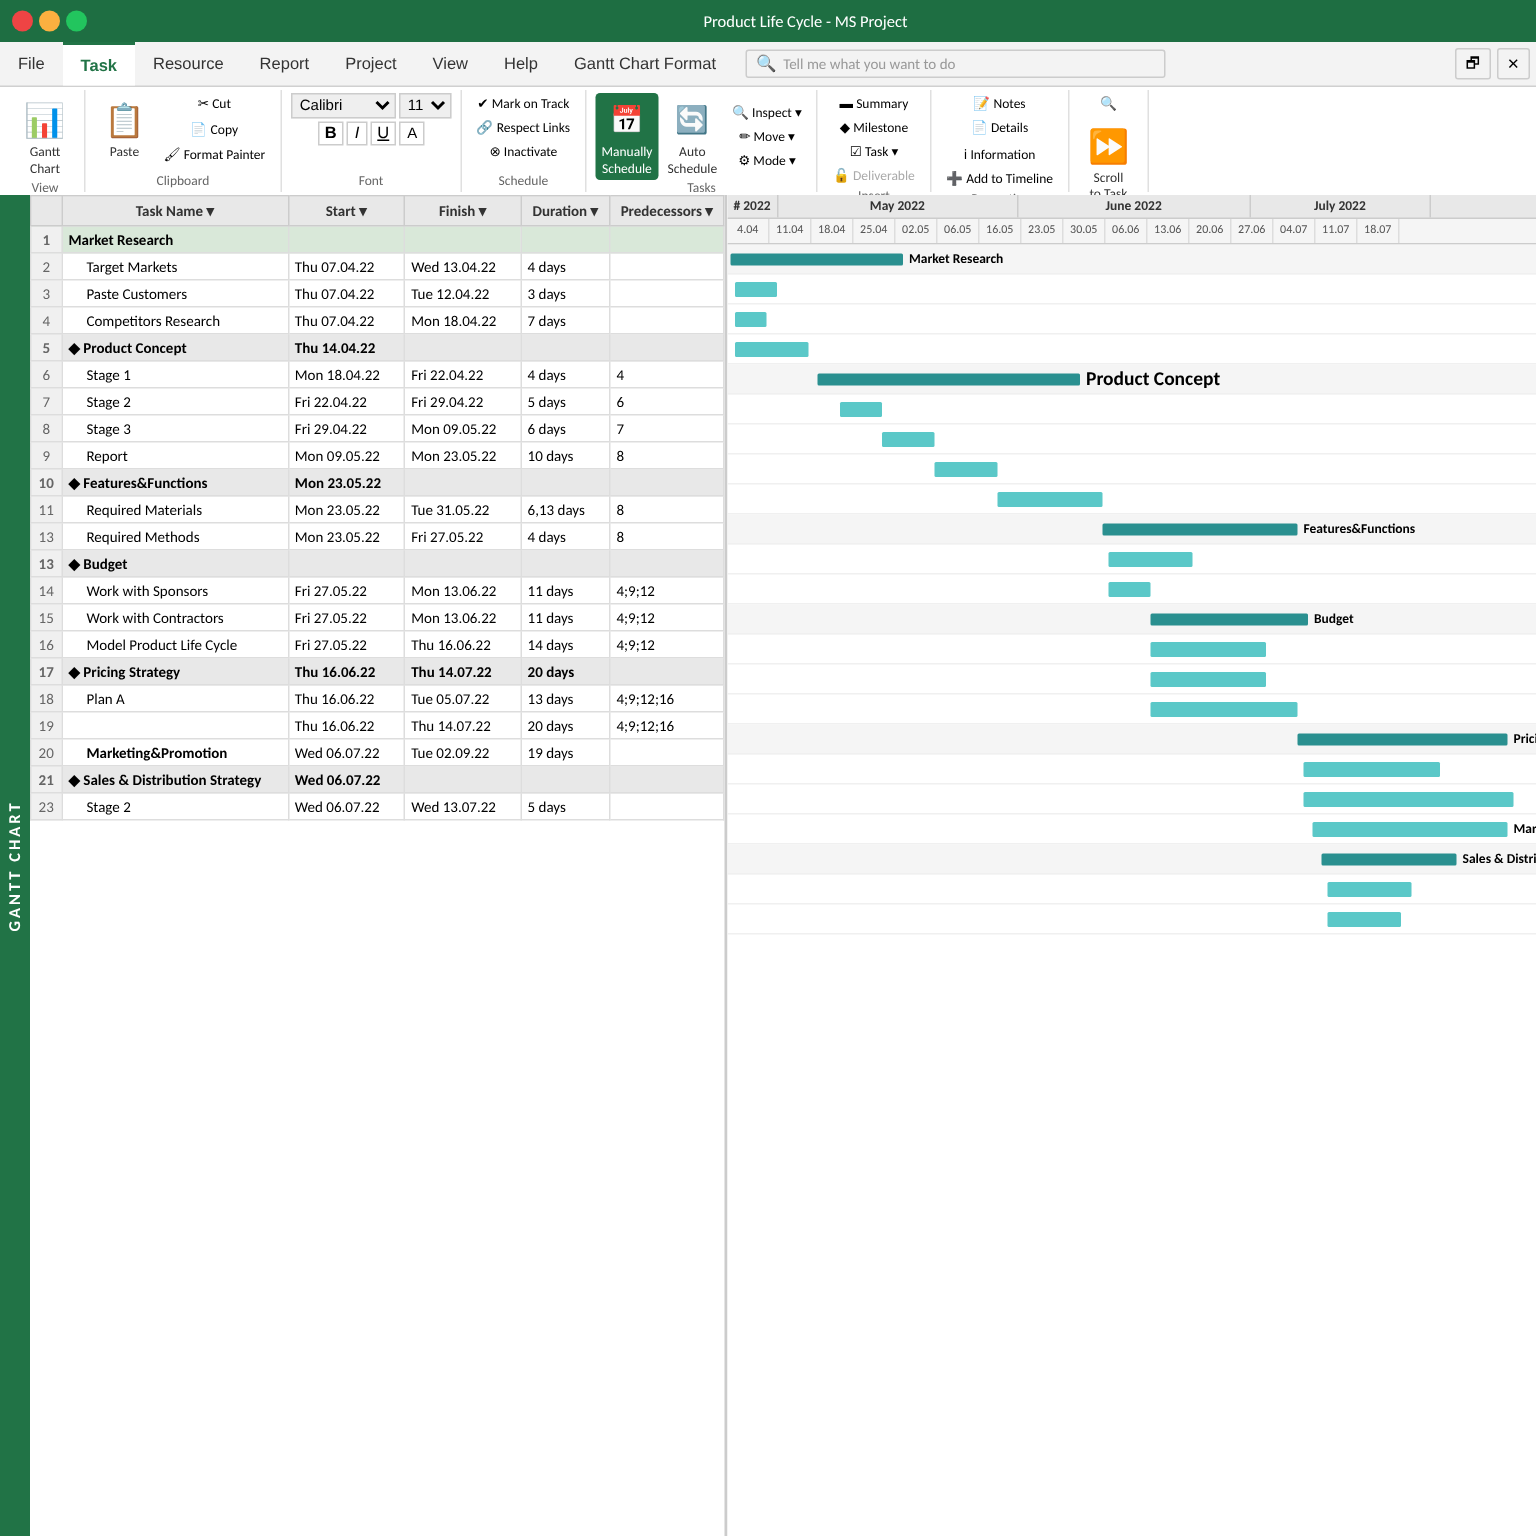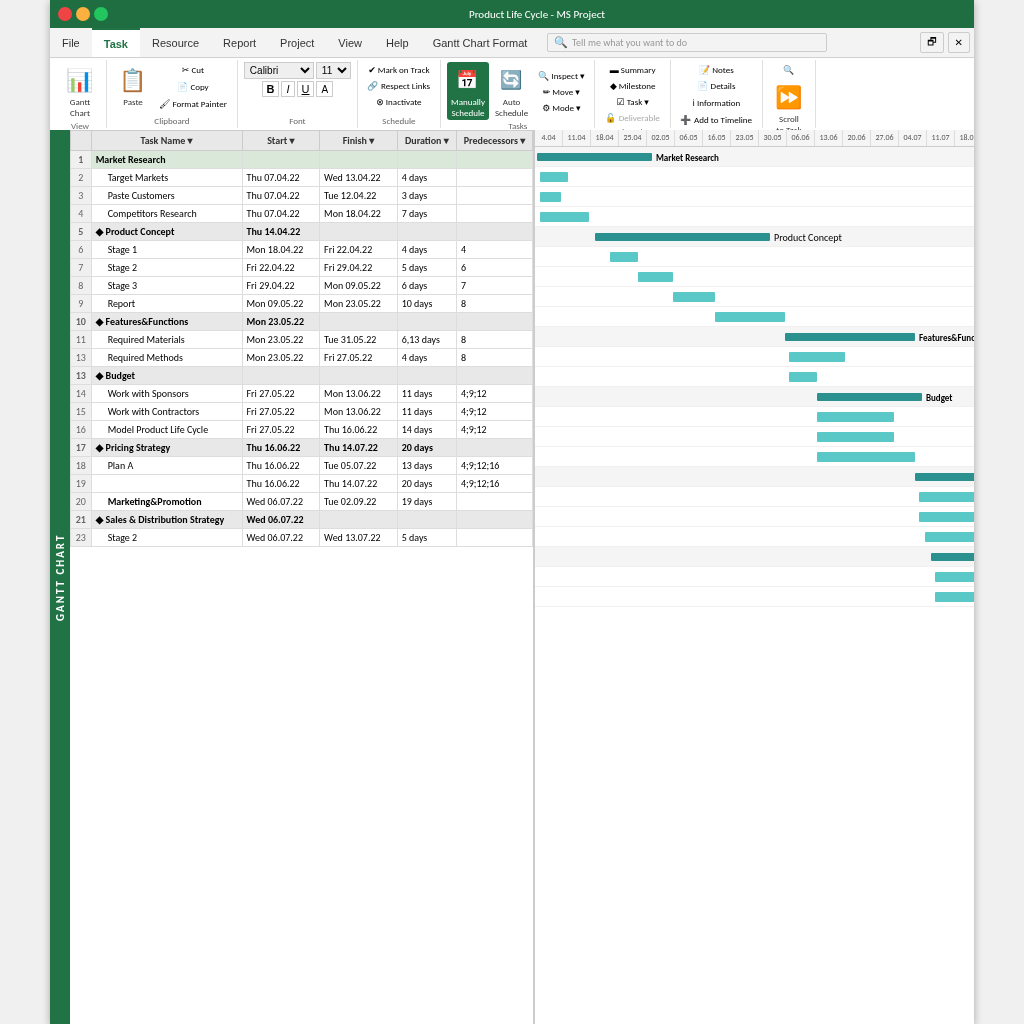--- a/index.html
+++ b/index.html
@@ -3,21 +3,21 @@
   <meta charset="utf-8">
   <style>
     * { box-sizing: border-box; margin: 0; padding: 0; }
     body {
       background: #f0f0f0;
       font-family: 'Segoe UI', Calibri, Arial, sans-serif;
       font-size: 11px;
       color: #000;
     }
     .app-window {
-      width: 924px;
+      width: 1024px;
       height: 1024px;
       background: #fff;
       display: flex;
       flex-direction: column;
       overflow: hidden;
       box-shadow: 0 2px 8px rgba(0,0,0,0.3);
       margin: 0 auto;
     }
     .ribbon-tabs {
       display: flex;
@@ -603,20 +603,26 @@
     <td style="font-weight:normal">5 days</td>
     <td></td>
   </tr>
           </tbody>
       </table>
     </div>
 
     <div class="chart-section">
 
       <div class="timeline-header">
+        <div class="timeline-months">
+          <div class="timeline-month" style="min-width:30px;"># 2022</div>
+          <div class="timeline-month" style="min-width:160px;">May 2022</div>
+          <div class="timeline-month" style="min-width:155px;">June 2022</div>
+          <div class="timeline-month" style="min-width:120px;">July 2022</div>
+        </div>
         <div class="timeline-dates">
           <div class="timeline-date" style="min-width:28px;">4.04</div>
           <div class="timeline-date" style="min-width:28px;">11.04</div>
           <div class="timeline-date" style="min-width:28px;">18.04</div>
           <div class="timeline-date" style="min-width:28px;">25.04</div>
           <div class="timeline-date" style="min-width:28px;">02.05</div>
           <div class="timeline-date" style="min-width:28px;">06.05</div>
           <div class="timeline-date" style="min-width:28px;">16.05</div>
           <div class="timeline-date" style="min-width:28px;">23.05</div>
           <div class="timeline-date" style="min-width:28px;">30.05</div>
@@ -638,21 +644,21 @@
           <div class="chart-row" style="height: 20px; position: relative; border-bottom: 1px solid rgb(240, 240, 240);">
             <div style="position: absolute; left: 5px; width: 28px; height: 10px; background: rgb(91, 200, 200); top: 50%; transform: translateY(-50%); border-radius: 1px;"></div>
           </div>
           <div class="chart-row" style="height: 20px; position: relative; border-bottom: 1px solid rgb(240, 240, 240);">
             <div style="position: absolute; left: 5px; width: 21px; height: 10px; background: rgb(91, 200, 200); top: 50%; transform: translateY(-50%); border-radius: 1px;"></div>
           </div>
           <div class="chart-row" style="height: 20px; position: relative; border-bottom: 1px solid rgb(240, 240, 240);">
             <div style="position: absolute; left: 5px; width: 49px; height: 10px; background: rgb(91, 200, 200); top: 50%; transform: translateY(-50%); border-radius: 1px;"></div>
           </div>
           <div class="chart-row" style="background: rgb(245, 245, 245); height: 20px; position: relative; border-bottom: 1px solid rgb(240, 240, 240);">
-            <span style="position: absolute; left: 239px; top: 50%; transform: translateY(-50%); font-size: 10px; font-weight: normal; white-space: nowrap; color: rgb(0, 0, 0);">Product Concept</span>
+            <span style="position: absolute; left: 239px; top: 50%; transform: translateY(-50%); font-size: 13px; font-weight: bold; white-space: nowrap; color: rgb(0, 0, 0);">Product Concept</span>
             <div style="position: absolute; left: 60px; width: 175px; height: 8px; background: rgb(42, 144, 144); top: 50%; transform: translateY(-50%); border-radius: 1px;"></div>
           </div>
           <div class="chart-row" style="height: 20px; position: relative; border-bottom: 1px solid rgb(240, 240, 240);">
             <div style="position: absolute; left: 75px; width: 28px; height: 10px; background: rgb(91, 200, 200); top: 50%; transform: translateY(-50%); border-radius: 1px;"></div>
           </div>
           <div class="chart-row" style="height: 20px; position: relative; border-bottom: 1px solid rgb(240, 240, 240);">
             <div style="position: absolute; left: 103px; width: 35px; height: 10px; background: rgb(91, 200, 200); top: 50%; transform: translateY(-50%); border-radius: 1px;"></div>
           </div>
           <div class="chart-row" style="height: 20px; position: relative; border-bottom: 1px solid rgb(240, 240, 240);">
             <div style="position: absolute; left: 138px; width: 42px; height: 10px; background: rgb(91, 200, 200); top: 50%; transform: translateY(-50%); border-radius: 1px;"></div>

